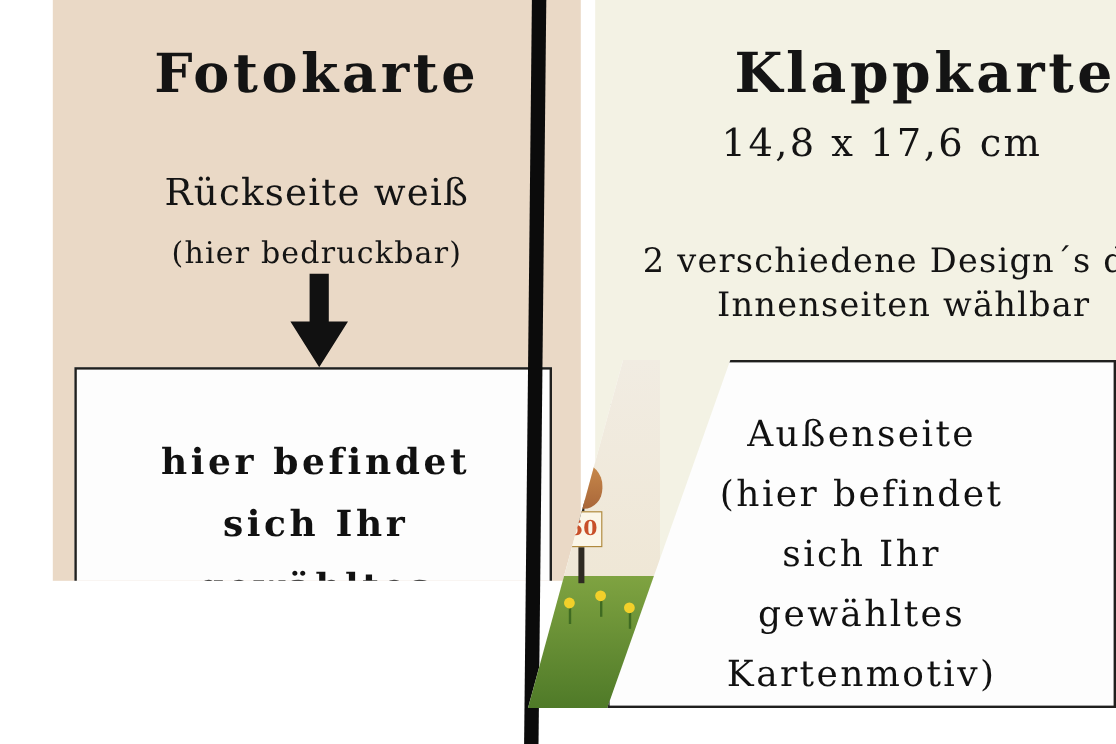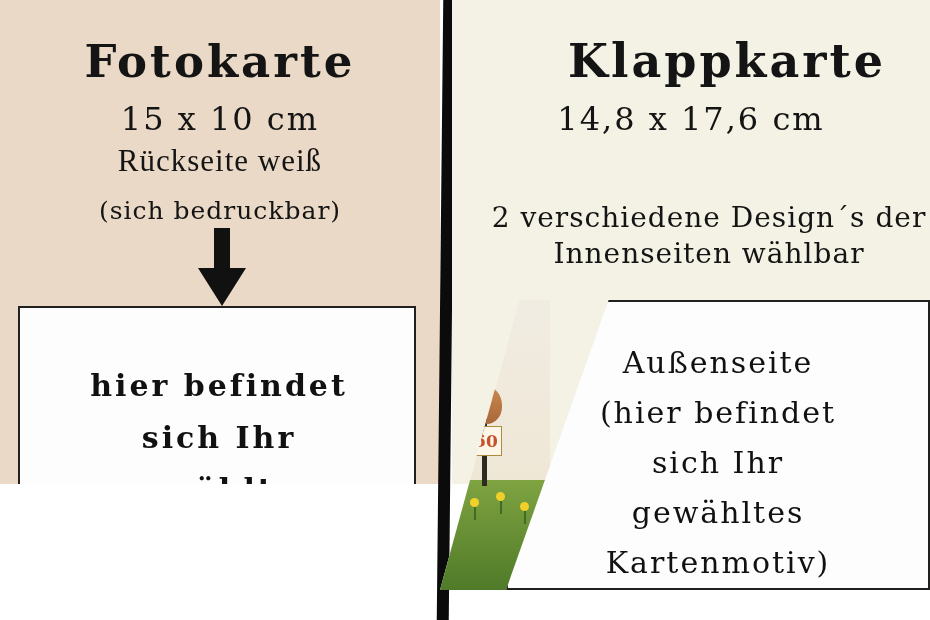--- a/index.html
+++ b/index.html
@@ -17,20 +17,21 @@
     position: relative;
     width: 930px;
     height: 620px;
     overflow: hidden;
   }
   .panel {
     position: absolute;
     top: 0;
     height: 484px;
     overflow: hidden;
+    margin-left: 44px;
   }
   #panel-left {
     left: 0;
     width: 440px;
     background: #ead9c6;
   }
   #panel-right {
     left: 452px;
     width: 478px;
     background: #f3f2e4;
@@ -74,21 +75,20 @@
     position: absolute;
     left: 0; top: 100px; width: 440px;
     font-size: 32px;
     letter-spacing: 2px;
   }
   #left-back {
     position: absolute;
     left: 0; top: 143px; width: 440px;
     font-size: 31px;
     letter-spacing: 1px;
-    font-family: Liberation Serif, serif;
   }
   #left-note {
     position: absolute;
     left: 0; top: 196px; width: 440px;
     font-size: 25px;
     letter-spacing: 1px;
   }
 
   #right-size {
     position: absolute;
@@ -231,23 +231,22 @@
     white-space: pre-line;
   }
 </style>
 </head>
 <body>
 
 <div id="stage">
 
   <div class="panel" id="panel-left">
     <div class="title" id="left-title">Fotokarte</div>
-    <div class="subline" id="left-size">15 x 10 cm</div>
     <div class="subline" id="left-back">Rückseite weiß</div>
-    <div class="subline" id="left-note">(sich bedruckbar)</div>
+    <div class="subline" id="left-note">(hier bedruckbar)</div>
 
     <svg id="arrow" viewBox="0 0 52 78">
       <polygon points="18,0 34,0 34,40 50,40 26,78 2,40 18,40" fill="#111111"></polygon>
     </svg>
 
     <div id="left-card">
       <div id="left-card-text">hier befindet
 sich Ihr
 gewähltes
 Kartenmotiv</div>

